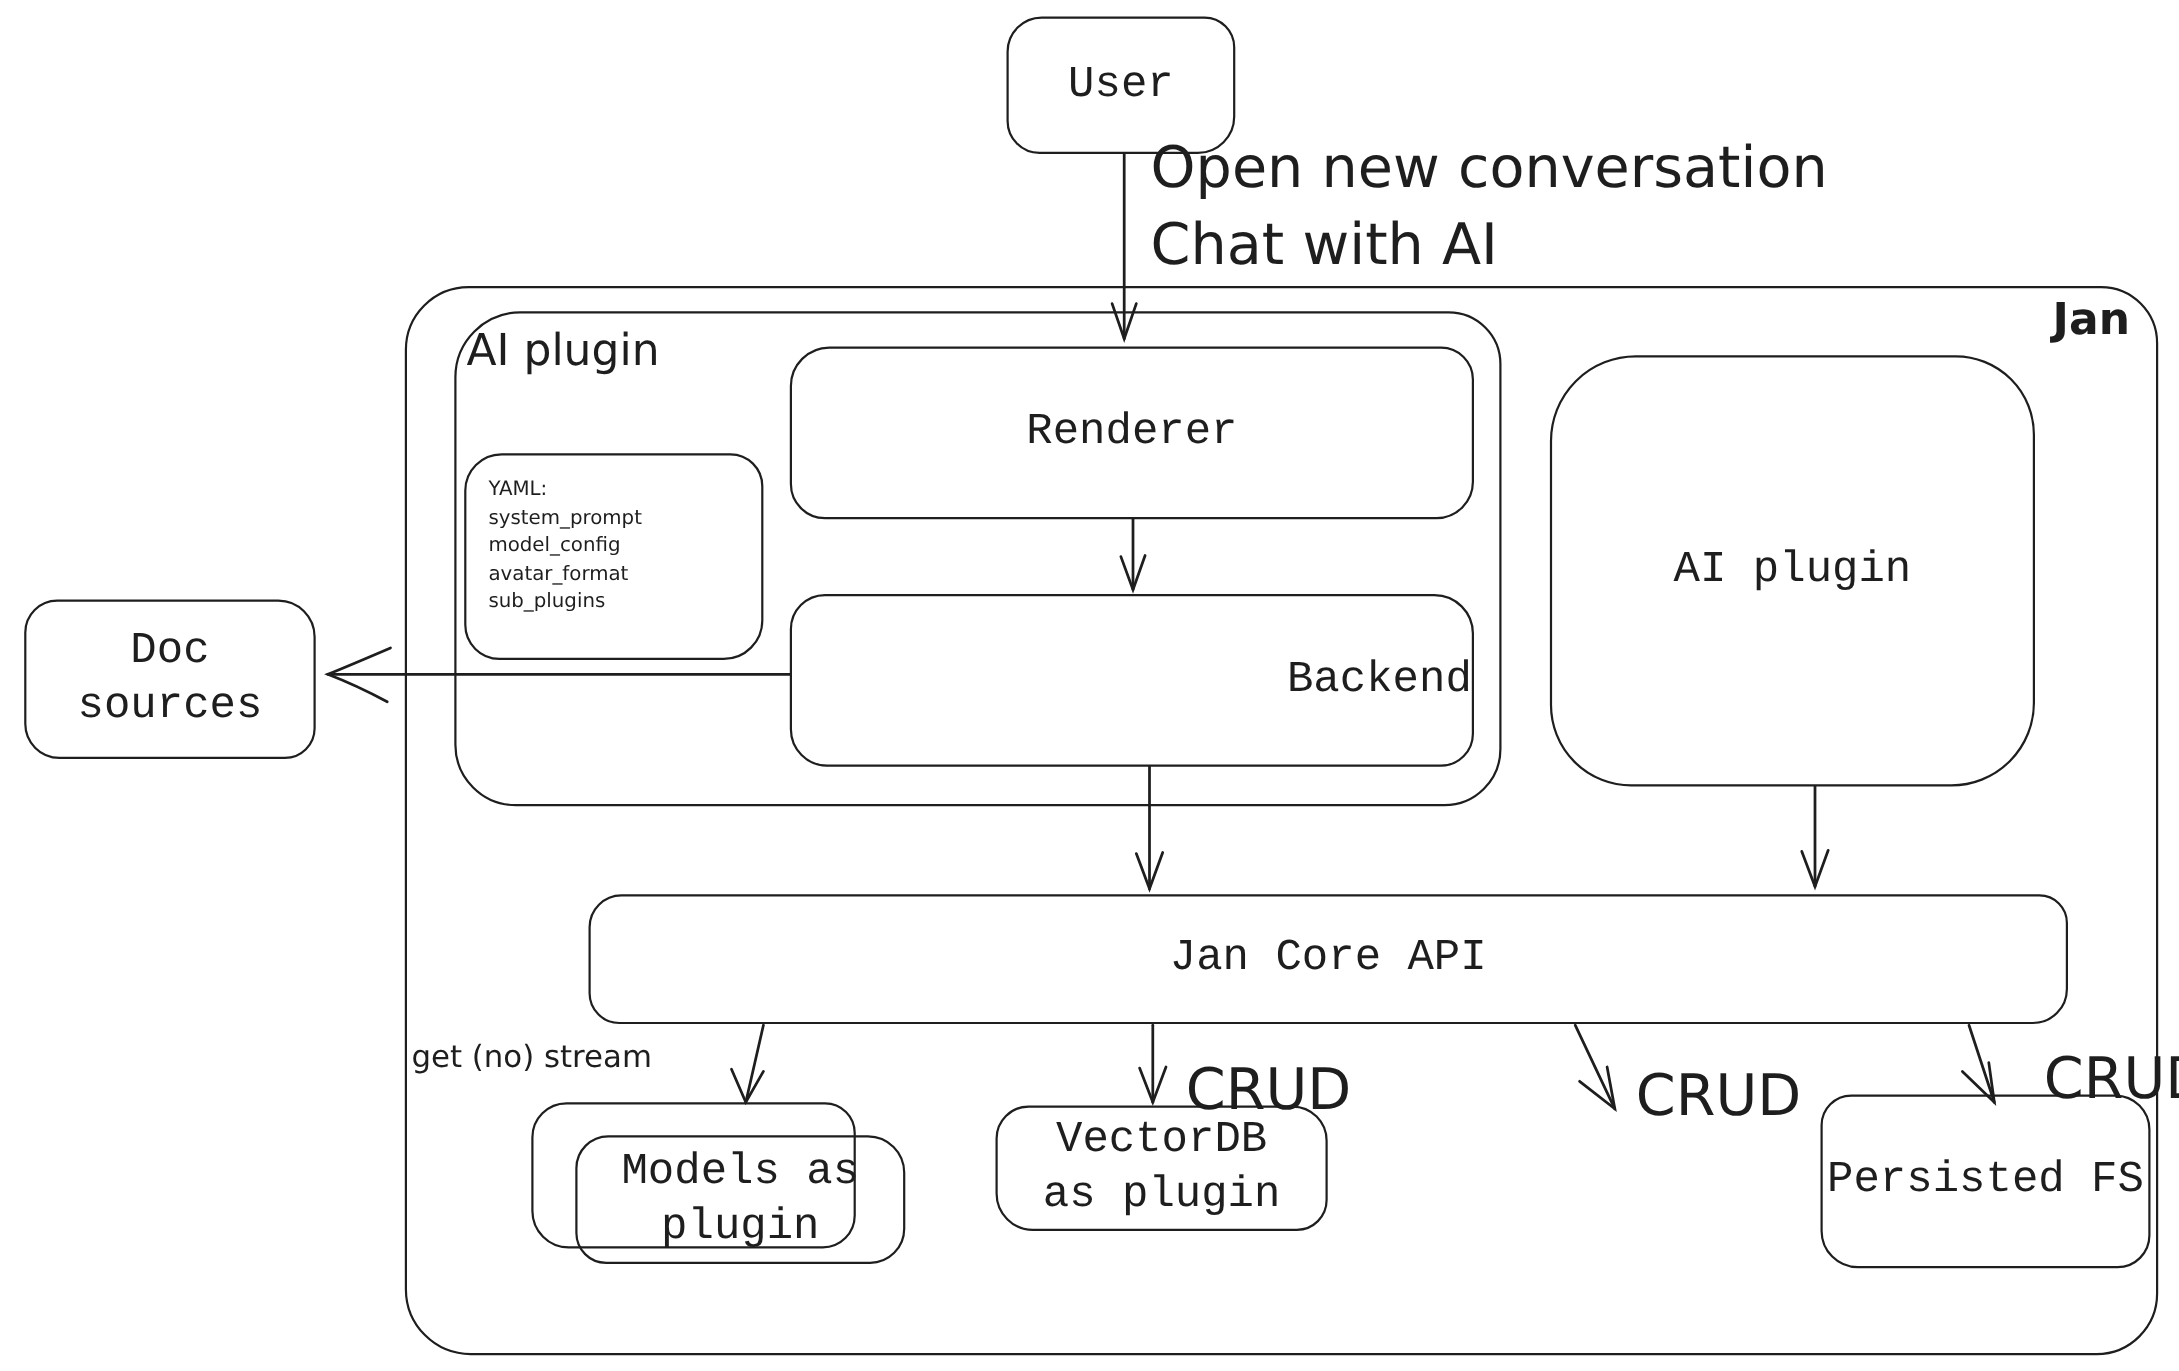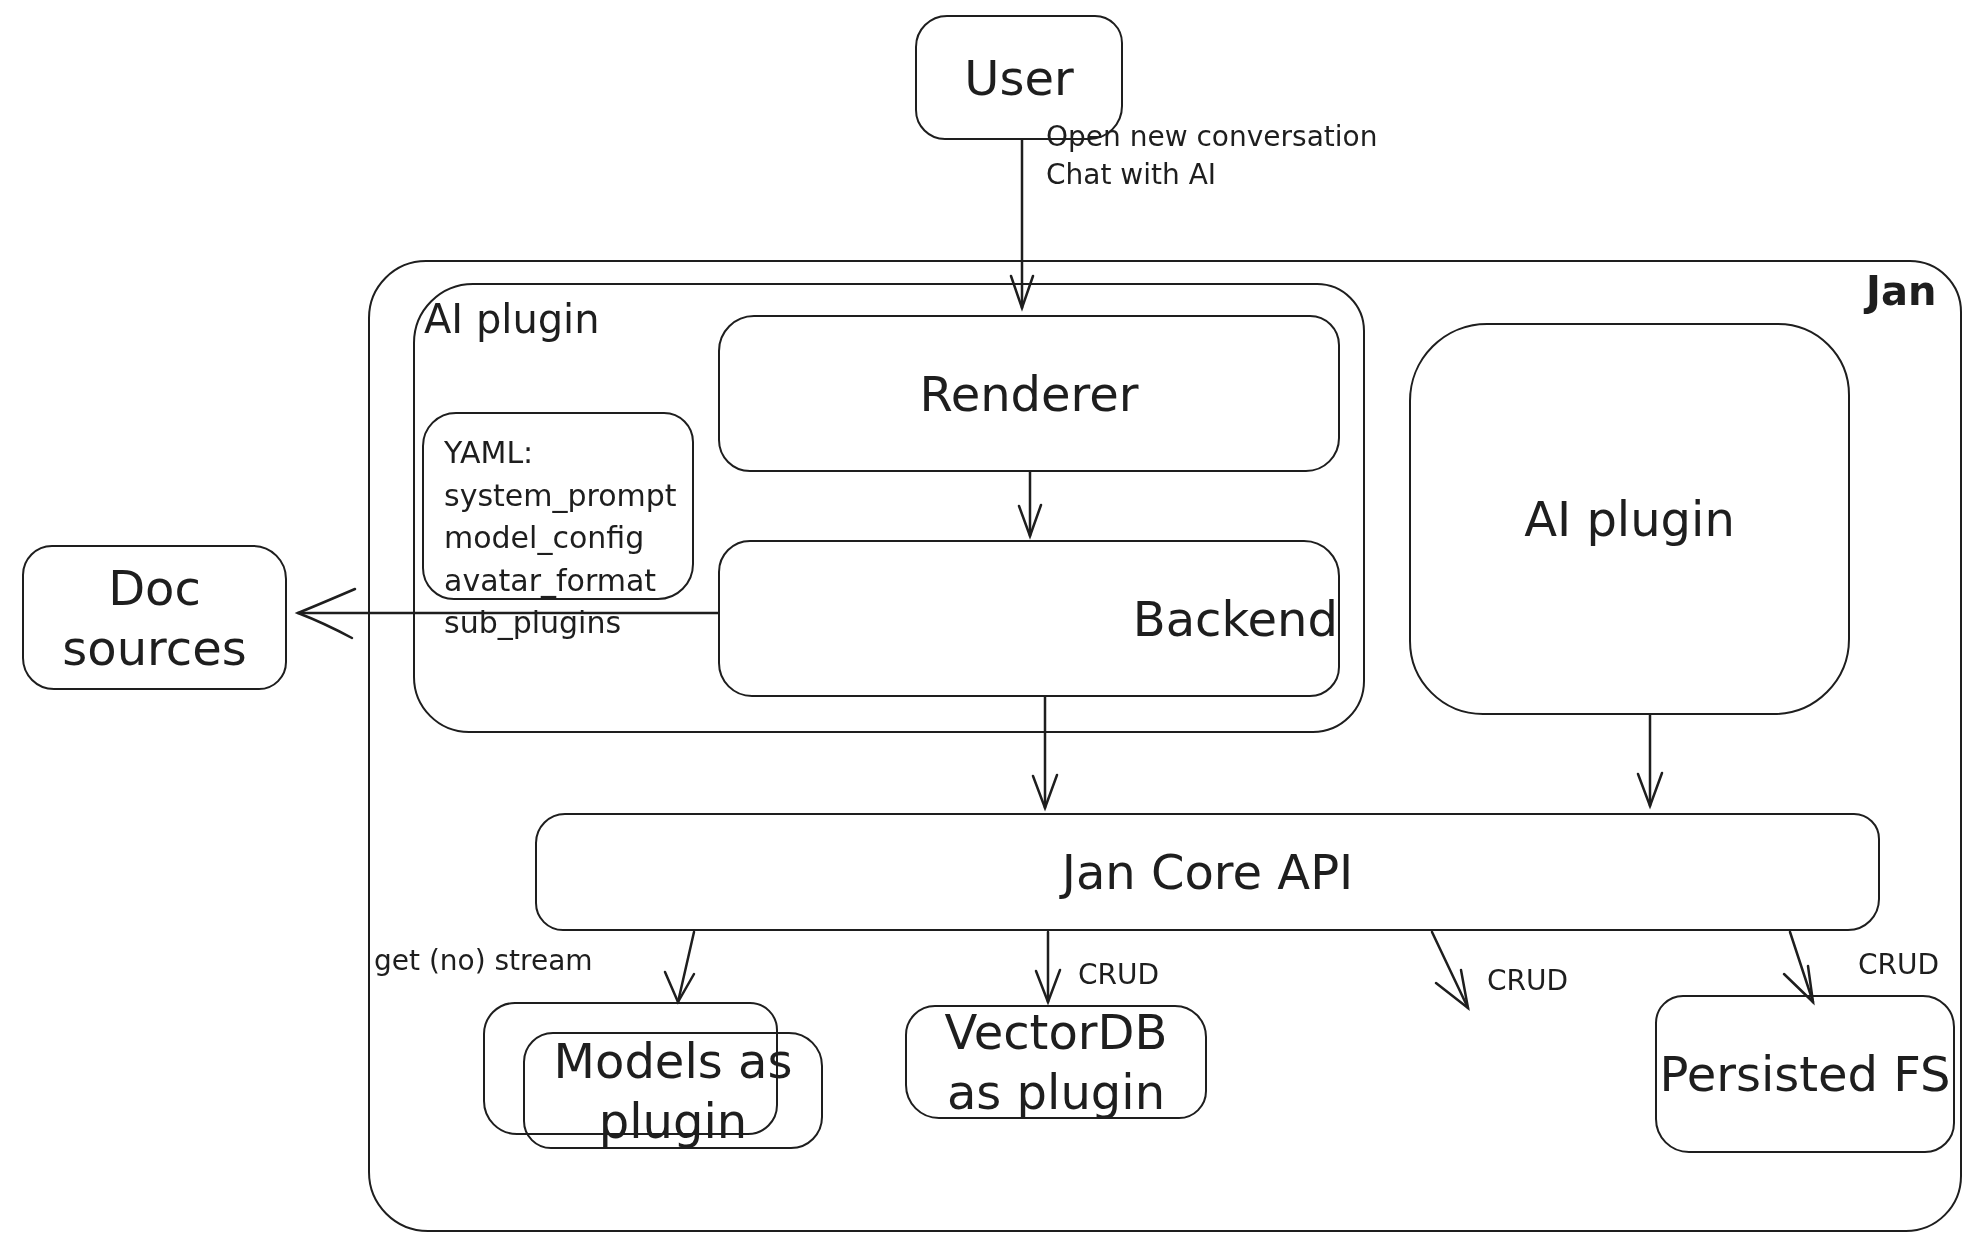--- a/index.html
+++ b/index.html
@@ -25,45 +25,46 @@
   }
   .box {
     position: absolute;
     border: 2.5px solid #1e1e1e;
     background: transparent;
     box-sizing: border-box;
     display: flex;
     align-items: center;
     justify-content: center;
     text-align: center;
-    font-size: 48px;
+    font-size: 40px;
     line-height: 1.25;
+    font-family: Liberation Mono, monospace;
   }
   .container-box {
     align-items: flex-start;
     justify-content: flex-start;
   }
   .floating-label {
     position: absolute;
     font-size: 40px;
     white-space: nowrap;
   }
   .edge-label {
     position: absolute;
-    font-size: 28px;
+    font-size: 52px;
     line-height: 1.35;
     white-space: pre-line;
     text-align: left;
   }
   .note-box {
     position: absolute;
     border: 2.5px solid #1e1e1e;
     box-sizing: border-box;
     padding: 18px 20px;
-    font-size: 30px;
+    font-size: 18px;
     line-height: 1.42;
     text-align: left;
     background: transparent;
   }
   .note-line { white-space: nowrap; }
   .wrap-label { padding: 0 24px; }
 </style>
 </head>
 <body>
 

